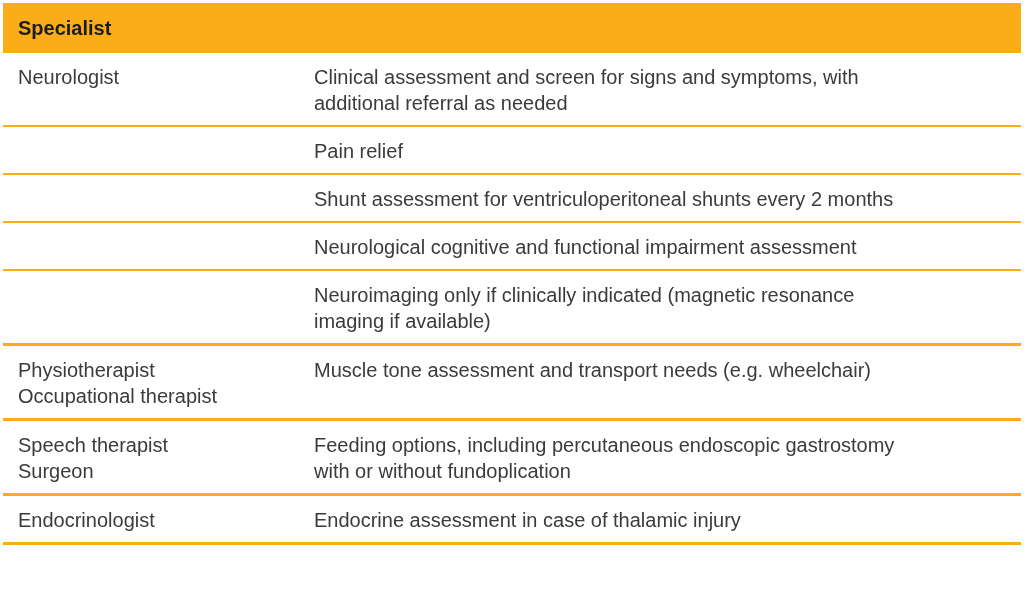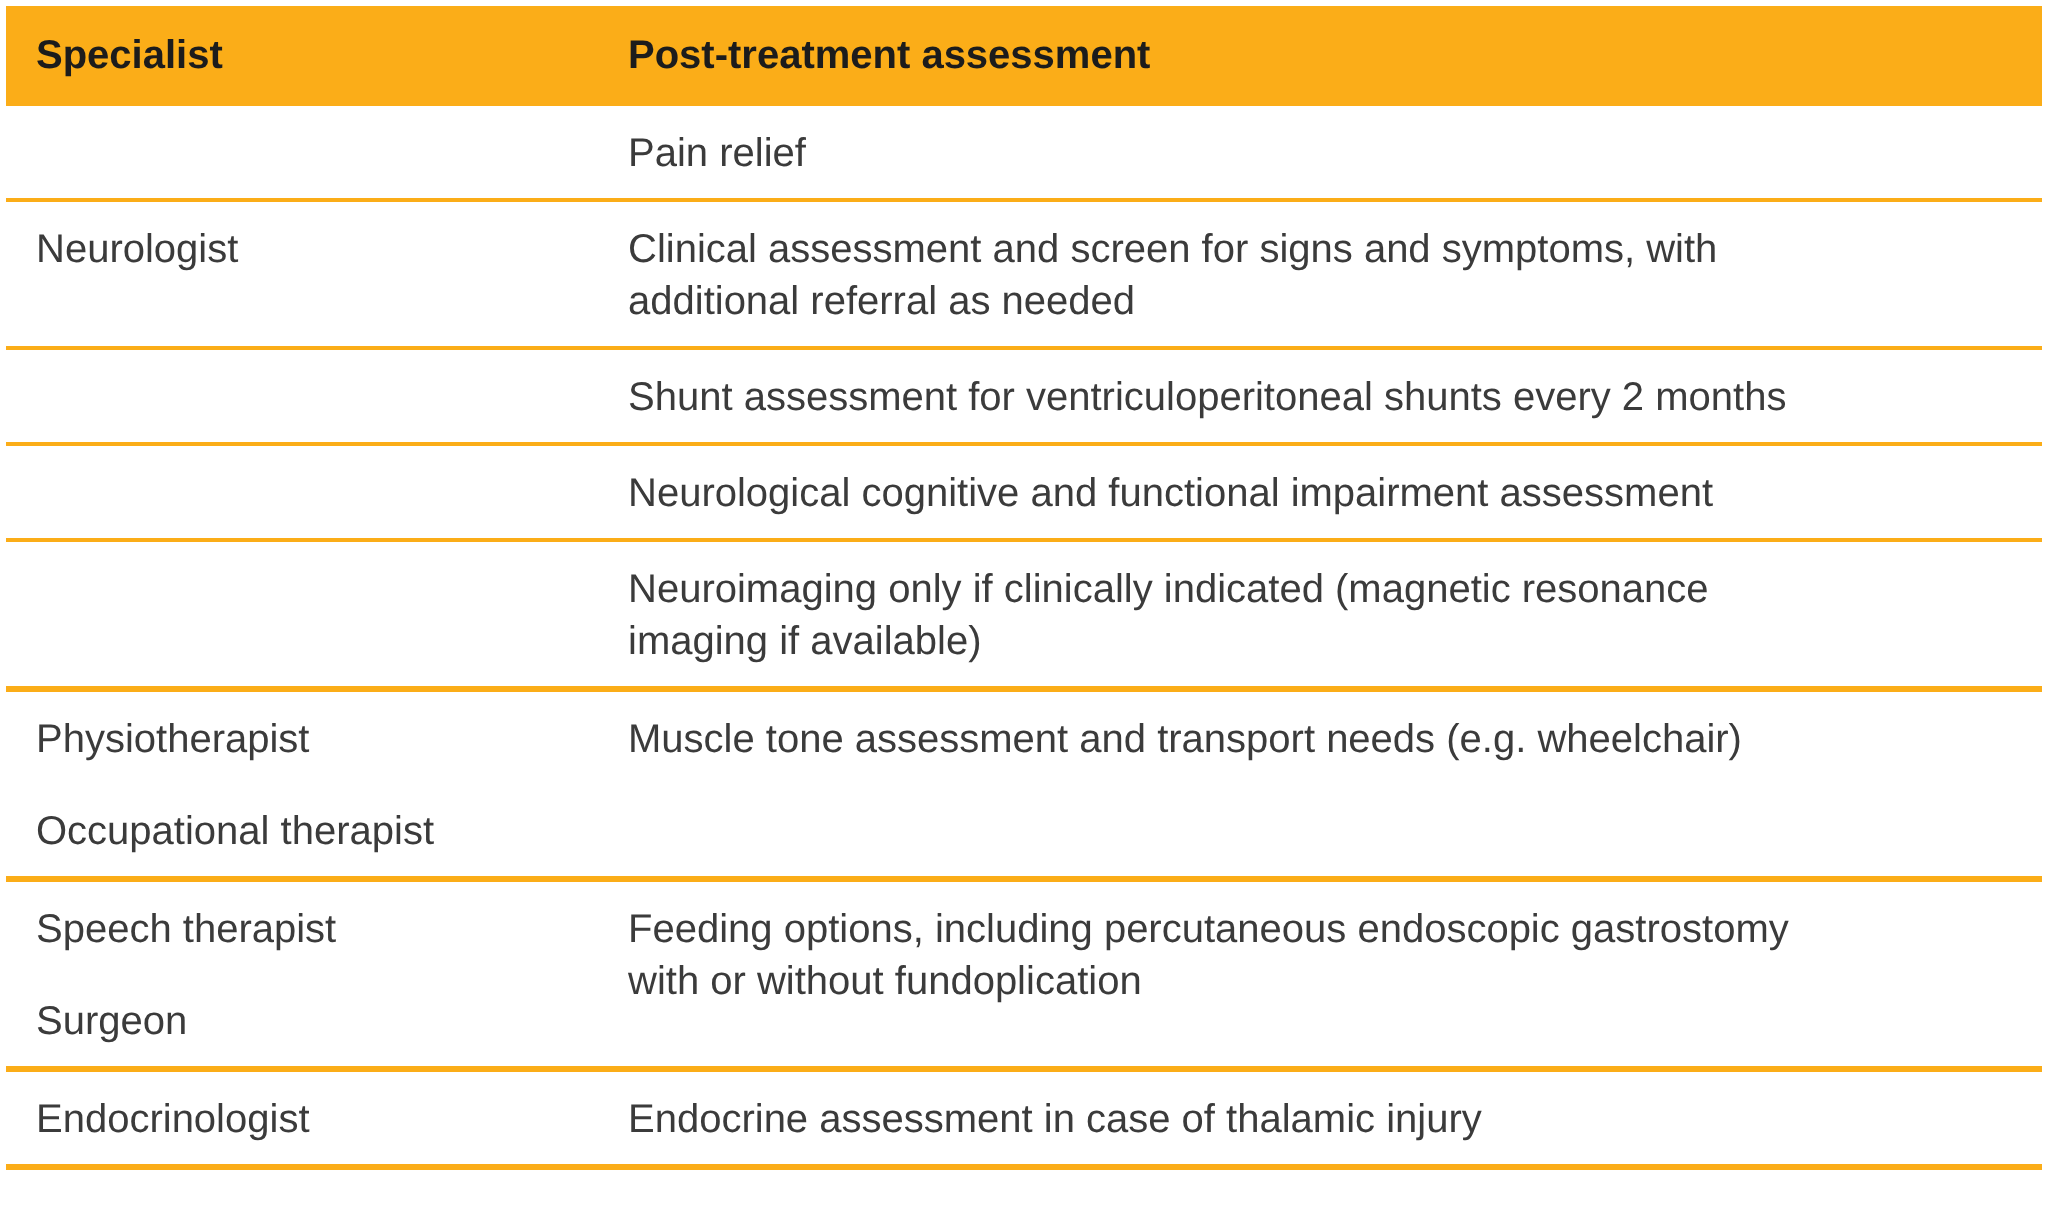--- a/index.html
+++ b/index.html
@@ -55,44 +55,43 @@
   .group.first {
     border-top: none;
   }
   .subrow + .subrow {
     border-top: 2px solid #fbad18;
   }
   .spec-line {
     margin: 0;
   }
   .spec-line + .spec-line {
-    margin-top: 20px;
+    margin-top: 0;
   }
 </style>
 </head>
 <body>
 
 <div class="table-wrap">
 
   <div class="row header-row">
     <div class="cell-col1">Specialist</div>
-    <div class="cell-col2">Post-treatment assessment</div>
   </div>
 
   <div class="group first">
-    <div class="row subrow">
-      <div class="cell-col1"></div>
-      <div class="cell-col2">Pain relief</div>
-    </div>
     <div class="row subrow">
       <div class="cell-col1">
         <div class="spec-line">Neurologist</div>
       </div>
       <div class="cell-col2">Clinical assessment and screen for signs and symptoms, with
 additional referral as needed</div>
+    </div>
+    <div class="row subrow">
+      <div class="cell-col1"></div>
+      <div class="cell-col2">Pain relief</div>
     </div>
     <div class="row subrow">
       <div class="cell-col1"></div>
       <div class="cell-col2">Shunt assessment for ventriculoperitoneal shunts every 2 months</div>
     </div>
     <div class="row subrow">
       <div class="cell-col1"></div>
       <div class="cell-col2">Neurological cognitive and functional impairment assessment</div>
     </div>
     <div class="row subrow">

